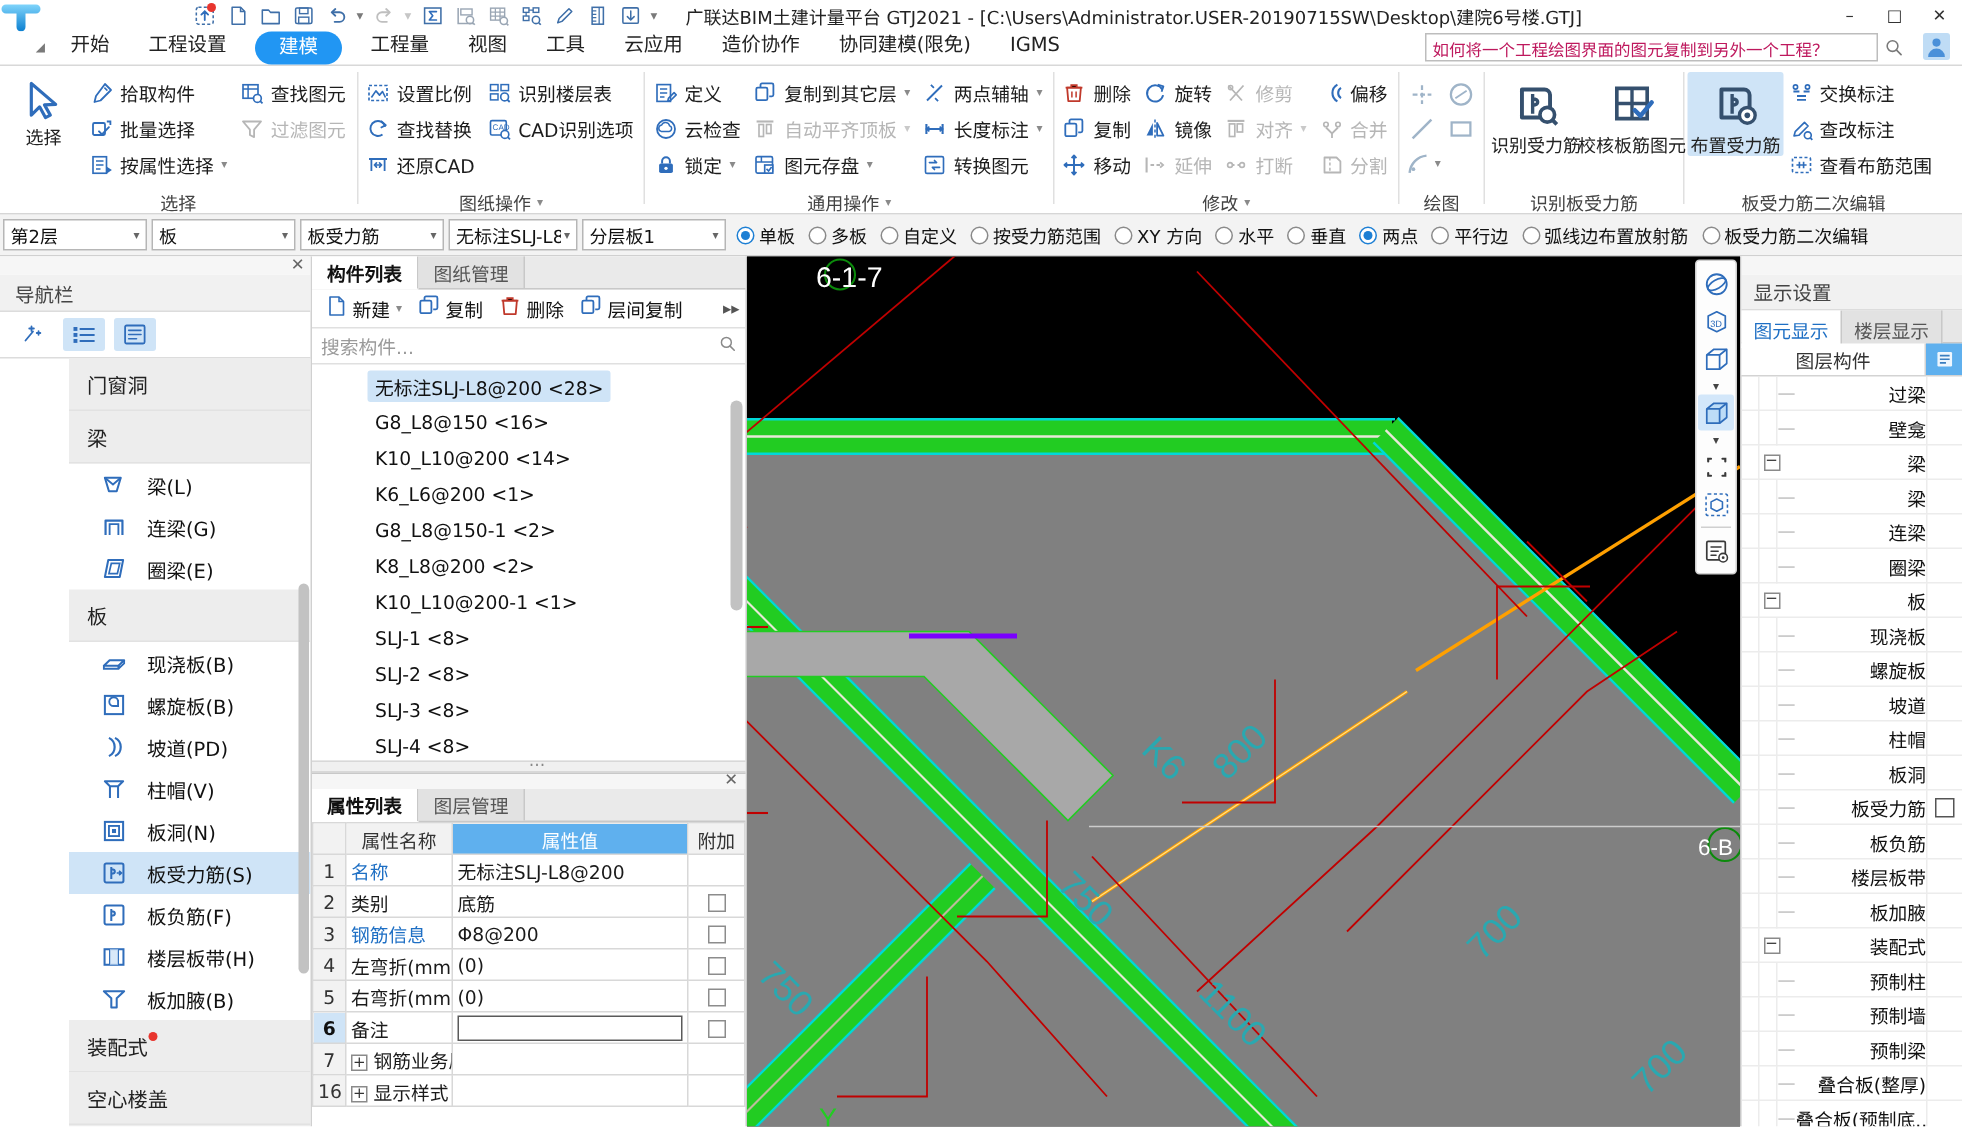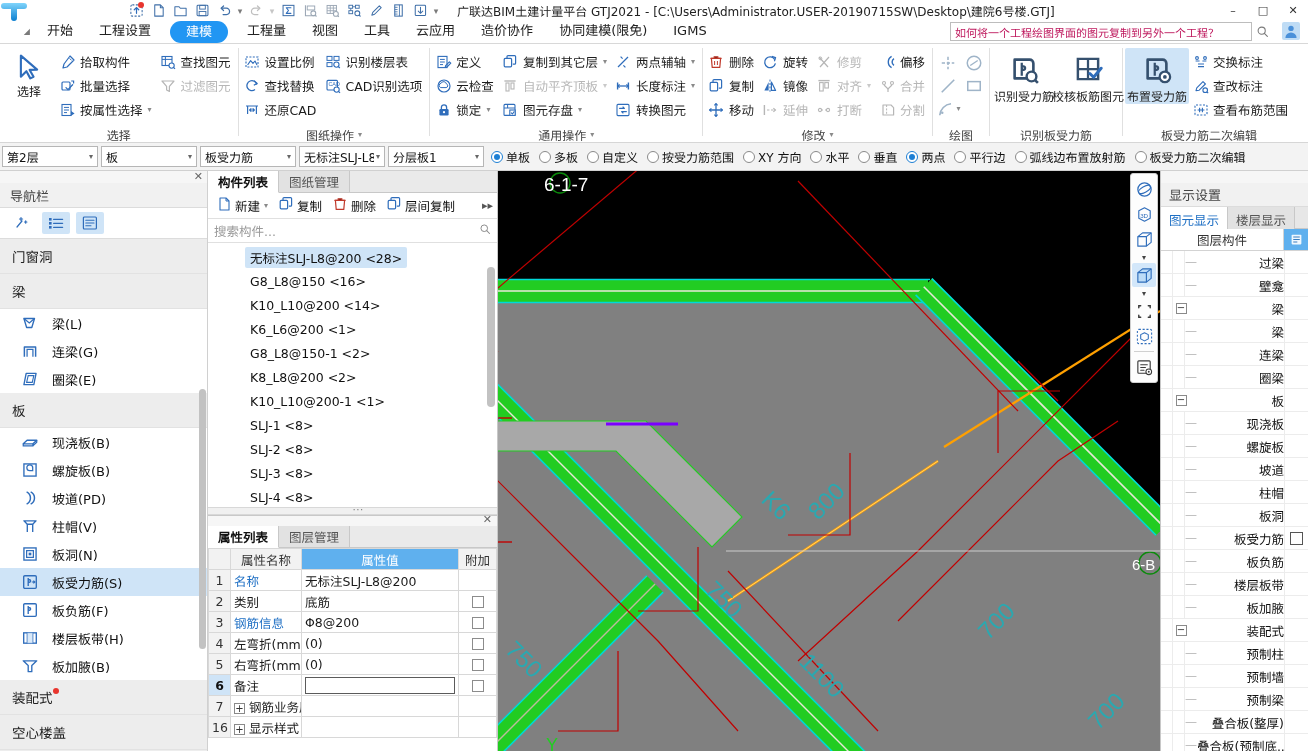--- a/index.html
+++ b/index.html
@@ -71,21 +71,21 @@
   .body { flex:1; display:flex; min-height:0; }
 
   
   .leftnav { width:208px; background:#fff; border-right:1px solid #d0d0d0; display:flex; flex-direction:column; position:relative; }
   .panel-cap { height:12px; position:relative; background:#f6f6f6; }
   .panel-cap .x { position:absolute; right:4px; top:-1px; font-size:11px; color:#666; }
   .panel-title { height:25px; background:#f1f1f1; display:flex; align-items:center; padding-left:10px; font-size:13px; color:#444; border-bottom:1px solid #dcdcdc;}
   .nav-tools { height:31px; display:flex; align-items:center; gap:6px; padding:0 8px; border-bottom:1px solid #dcdcdc;}
   .nav-tool { width:28px; height:22px; display:flex; align-items:center; justify-content:center; border-radius:2px;}
   .nav-tool.on { background:#cfe4f7; }
-  .nav-list { flex:1; overflow:hidden; position:relative; }
+  .nav-list { flex:1; overflow:hidden; position:relative;padding-left:46px; }
   .nav-grp { height:35px; background:#ededed; display:flex; align-items:center; padding-left:12px; font-size:13.5px; color:#222; border-bottom:1px solid #e2e2e2; position:relative;}
   .nav-grp .dot { width:6px; height:6px; border-radius:50%; background:#e8352e; position:absolute; top:8px; }
   .nav-row { height:28px; display:flex; align-items:center; gap:10px; padding-left:18px; font-size:13px; color:#111;}
   .nav-row.sel { background:#cfe4f7; }
   .nav-row .ico { width:24px; height:20px; flex:0 0 24px; display:flex; align-items:center; justify-content:center;}
   .nav-sb { position:absolute; right:1px; top:150px; width:7px; height:260px; background:#c2c2c2; border-radius:4px; }
 
   
   .midpanel { width:290px; background:#fff; border-right:1px solid #c8c8c8; display:flex; flex-direction:column; min-width:0;}
   .tabs { height:22px; display:flex; align-items:stretch; background:#eaeaea; border-bottom:1px solid #c8c8c8;}

